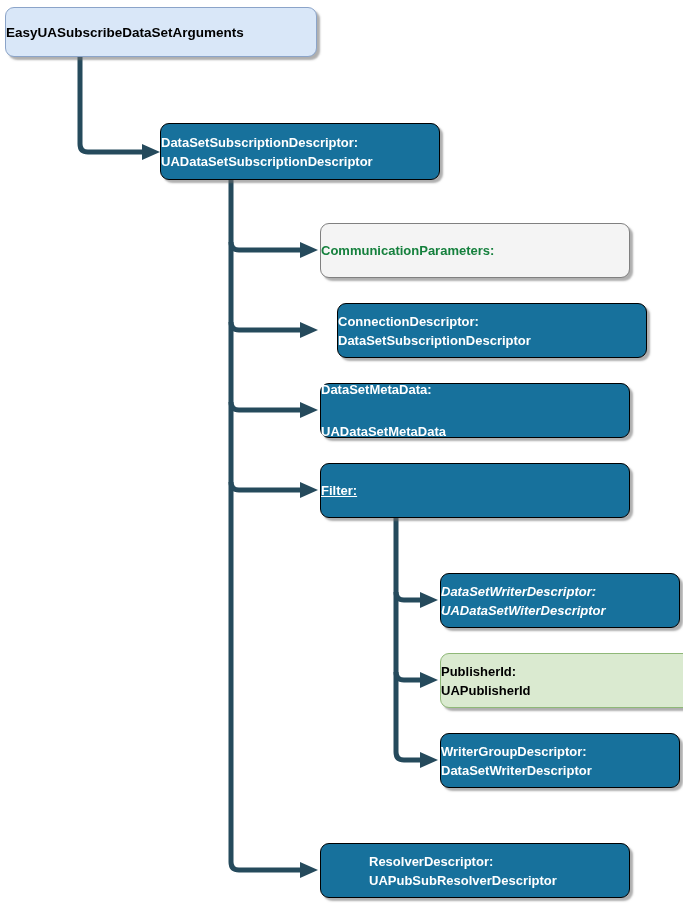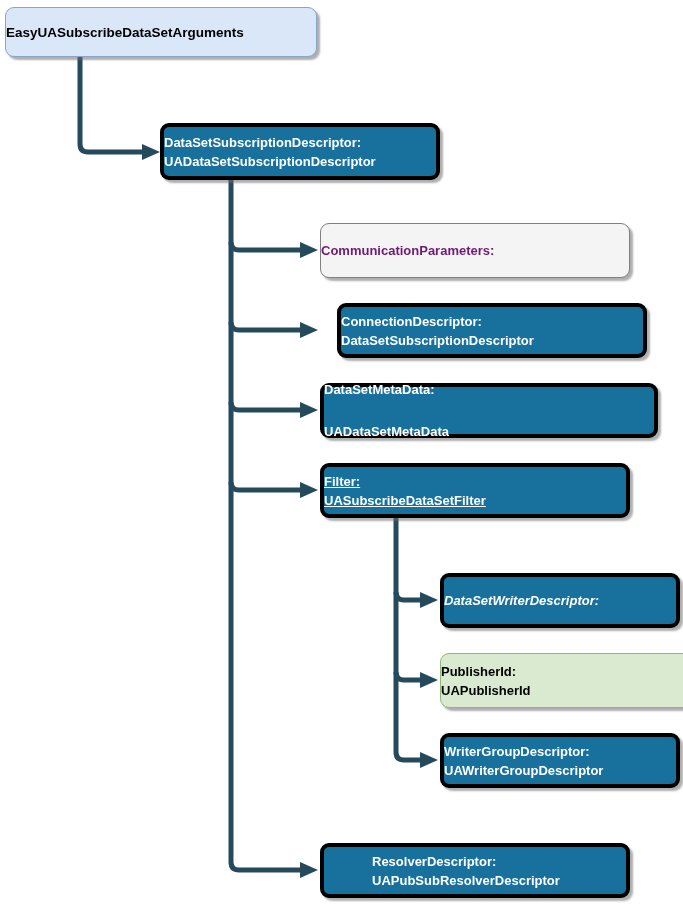--- a/index.html
+++ b/index.html
@@ -45,39 +45,39 @@
     cursor: pointer;
   }
   .node-blue {
     background: var(--blue-fill, #d9e7f8);
     border: 1px solid #8ba4c9;
     color: #000000;
     font-size: 13.5px;
   }
   .node-teal {
     background: var(--teal-fill, #17719c);
-    border: 4px solid #000000;
+    border: 1px solid #000000;
     color: #ffffff;
   }
   .node-gray {
     background: var(--gray-fill, #f4f4f4);
     border: 1px solid #808080;
-    color: #701a75;
+    color: #15803d;
   }
   .node-green {
     background: var(--green-fill, #daead0);
     border: 1px solid #8fb878;
     color: #000000;
   }
   
   #node-root        { left: 5px;   top: 7px;   width: 312px; height: 50px; }
   #node-subscription{ left: 160px; top: 123px; width: 280px; height: 57px; }
   #node-comm        { left: 320px; top: 223px; width: 310px; height: 55px; }
   #node-connection  { left: 320px; top: 303px; width: 310px; height: 55px; margin-left: 17px; }
-  #node-metadata    { left: 320px; top: 383px; width: 338px; height: 55px; gap: 23px; }
+  #node-metadata    { left: 320px; top: 383px; width: 310px; height: 55px; gap: 23px; }
   #node-filter      { left: 320px; top: 463px; width: 310px; height: 55px; text-decoration: underline; }
   #node-writer      { left: 440px; top: 573px; width: 240px; height: 55px; font-style: italic; }
   #node-publisher   { left: 440px; top: 653px; width: 286px; height: 55px; }
   #node-writergroup { left: 440px; top: 733px; width: 240px; height: 55px; }
   #node-resolver    { left: 320px; top: 843px; width: 310px; height: 55px; padding-left: 48px; }
 </style>
 </head>
 <body>
 
 <div id="diagram">
@@ -130,35 +130,35 @@
     <span>DataSetSubscriptionDescriptor</span>
   </div>
 
   <div id="node-metadata" class="node node-teal">
     <span>DataSetMetaData:</span>
     <span>UADataSetMetaData</span>
   </div>
 
   <div id="node-filter" class="node node-teal">
     <span>Filter:</span>
-    <span>UASubscribeDataSetFilter</span>
   </div>
 
   <div id="node-writer" class="node node-teal">
     <span>DataSetWriterDescriptor:</span>
+    <span>UADataSetWiterDescriptor</span>
   </div>
 
   <div id="node-publisher" class="node node-green">
     <span>PublisherId:</span>
     <span>UAPublisherId</span>
   </div>
 
   <div id="node-writergroup" class="node node-teal">
     <span>WriterGroupDescriptor:</span>
-    <span>UAWriterGroupDescriptor</span>
+    <span>DataSetWriterDescriptor</span>
   </div>
 
   <div id="node-resolver" class="node node-teal">
     <span>ResolverDescriptor:</span>
     <span>UAPubSubResolverDescriptor</span>
   </div>
 
 </div>
 
 </body></html>

